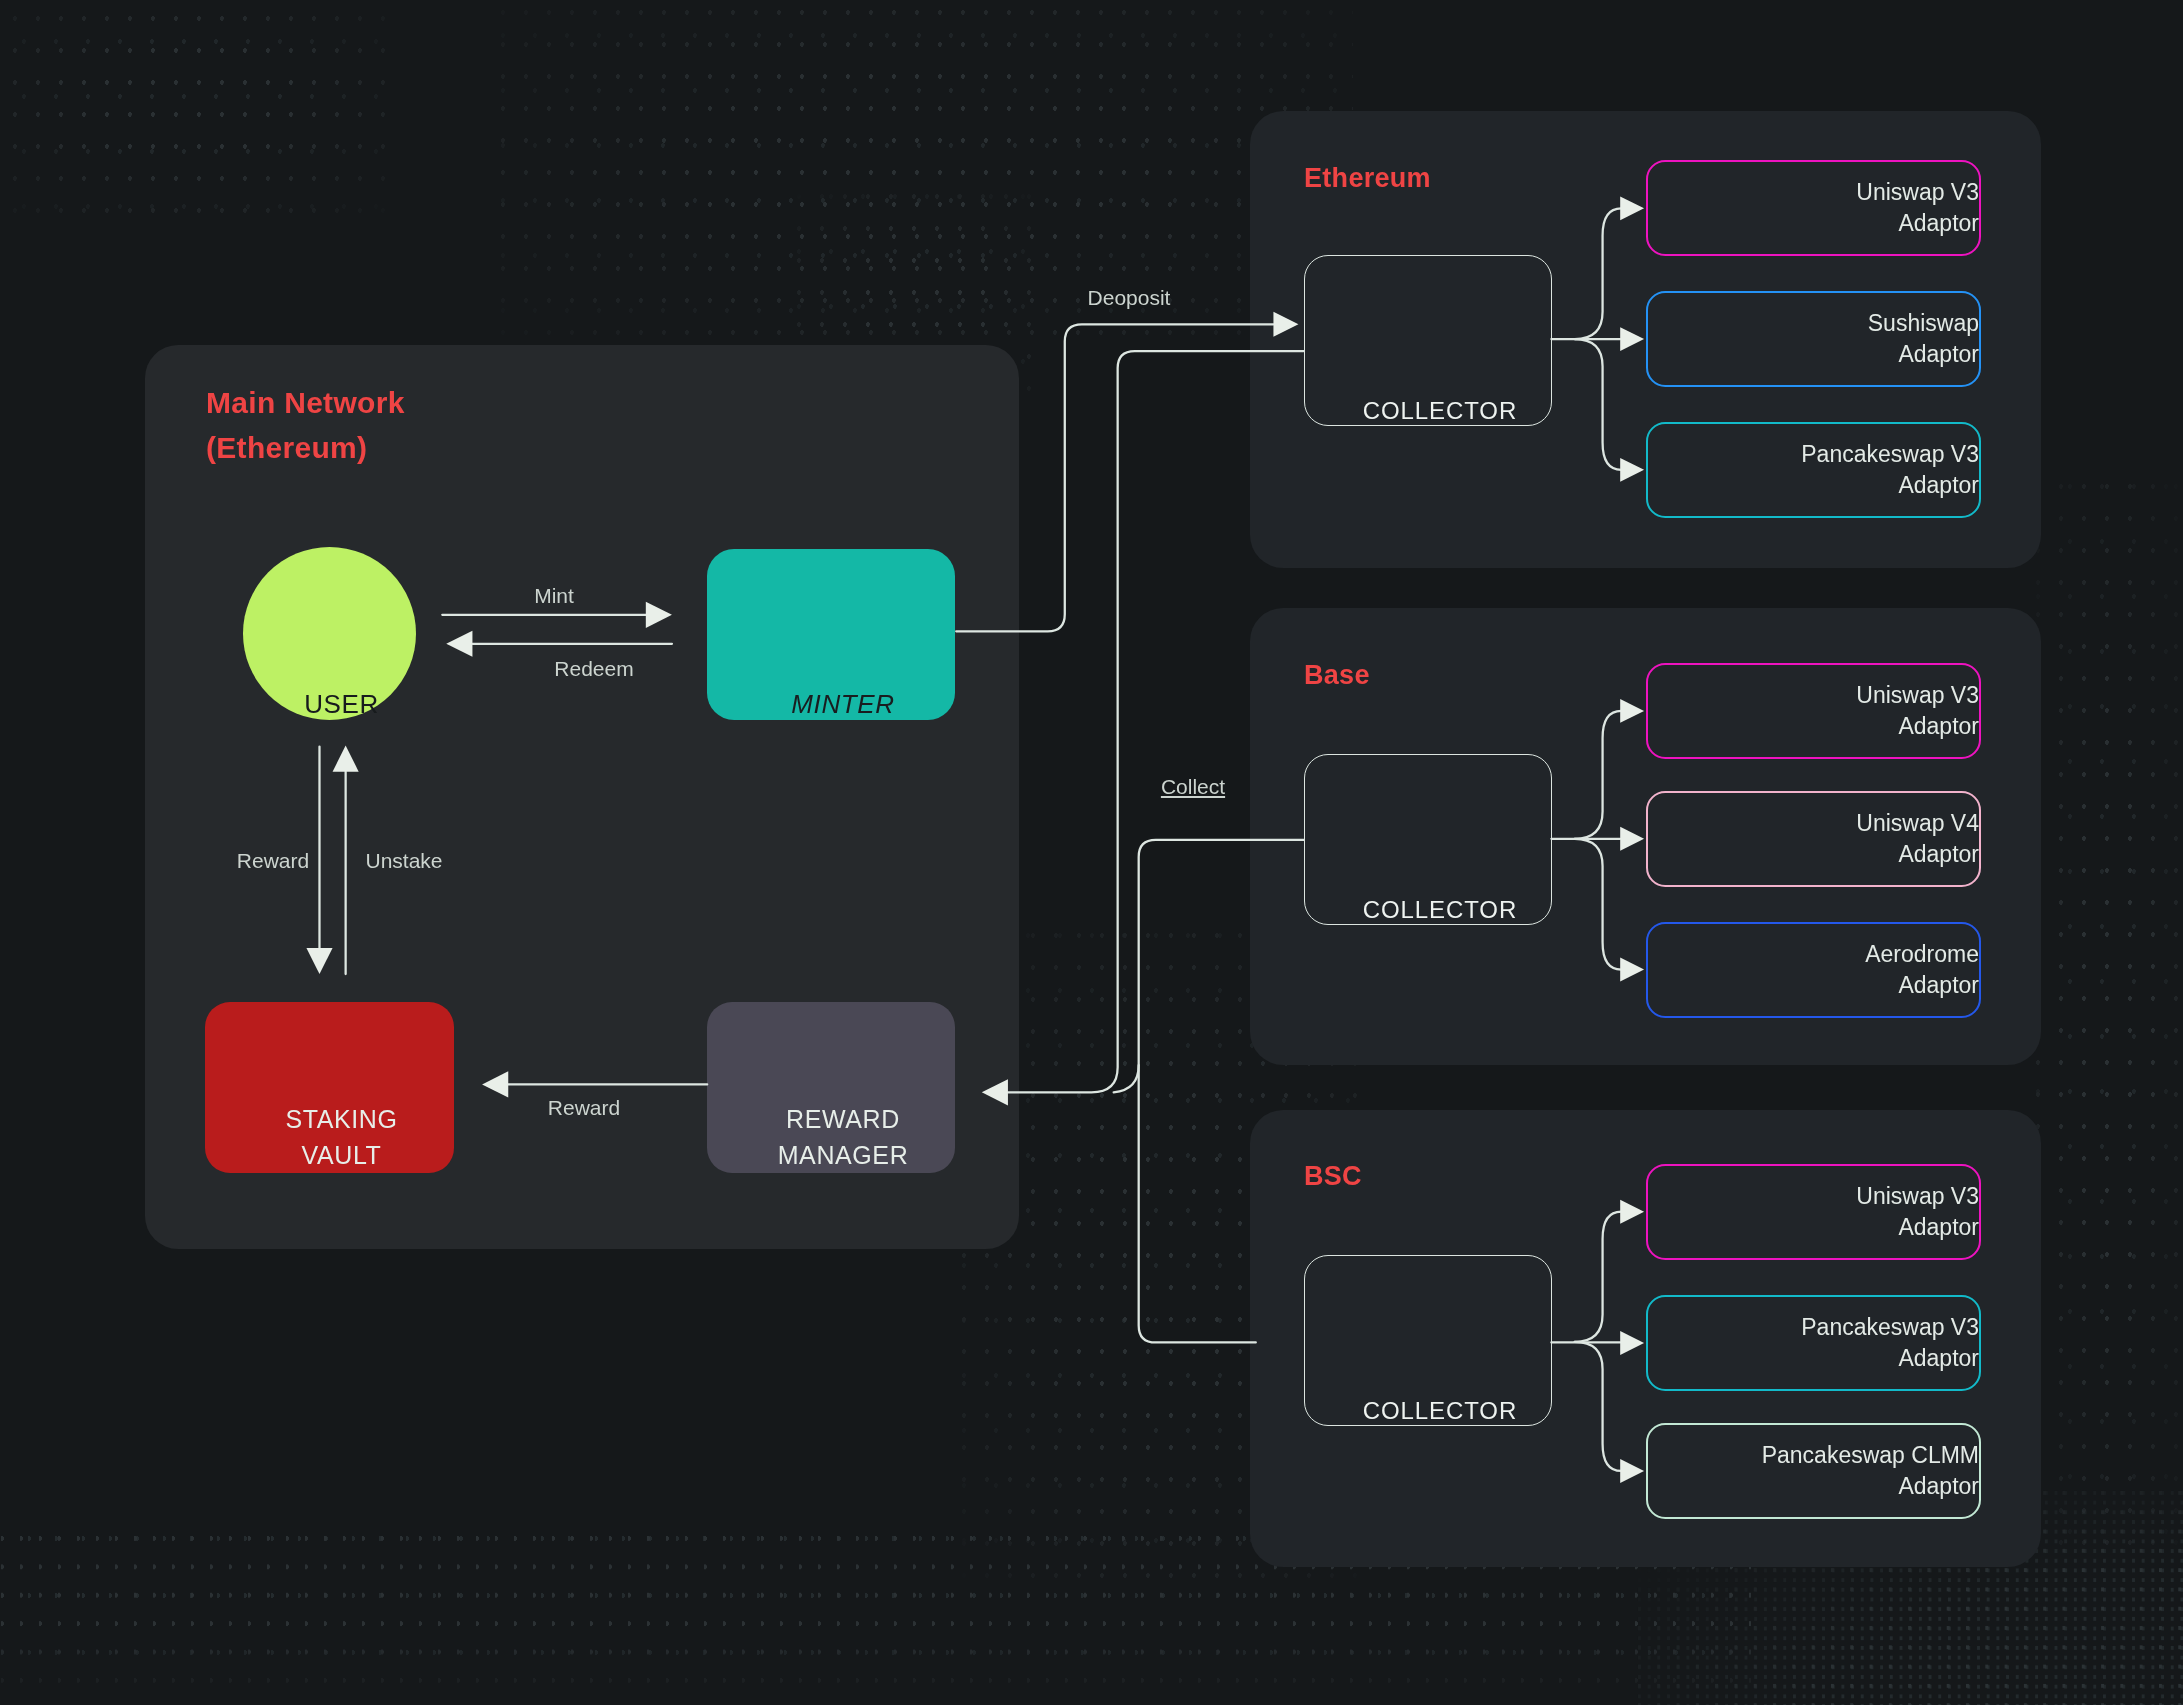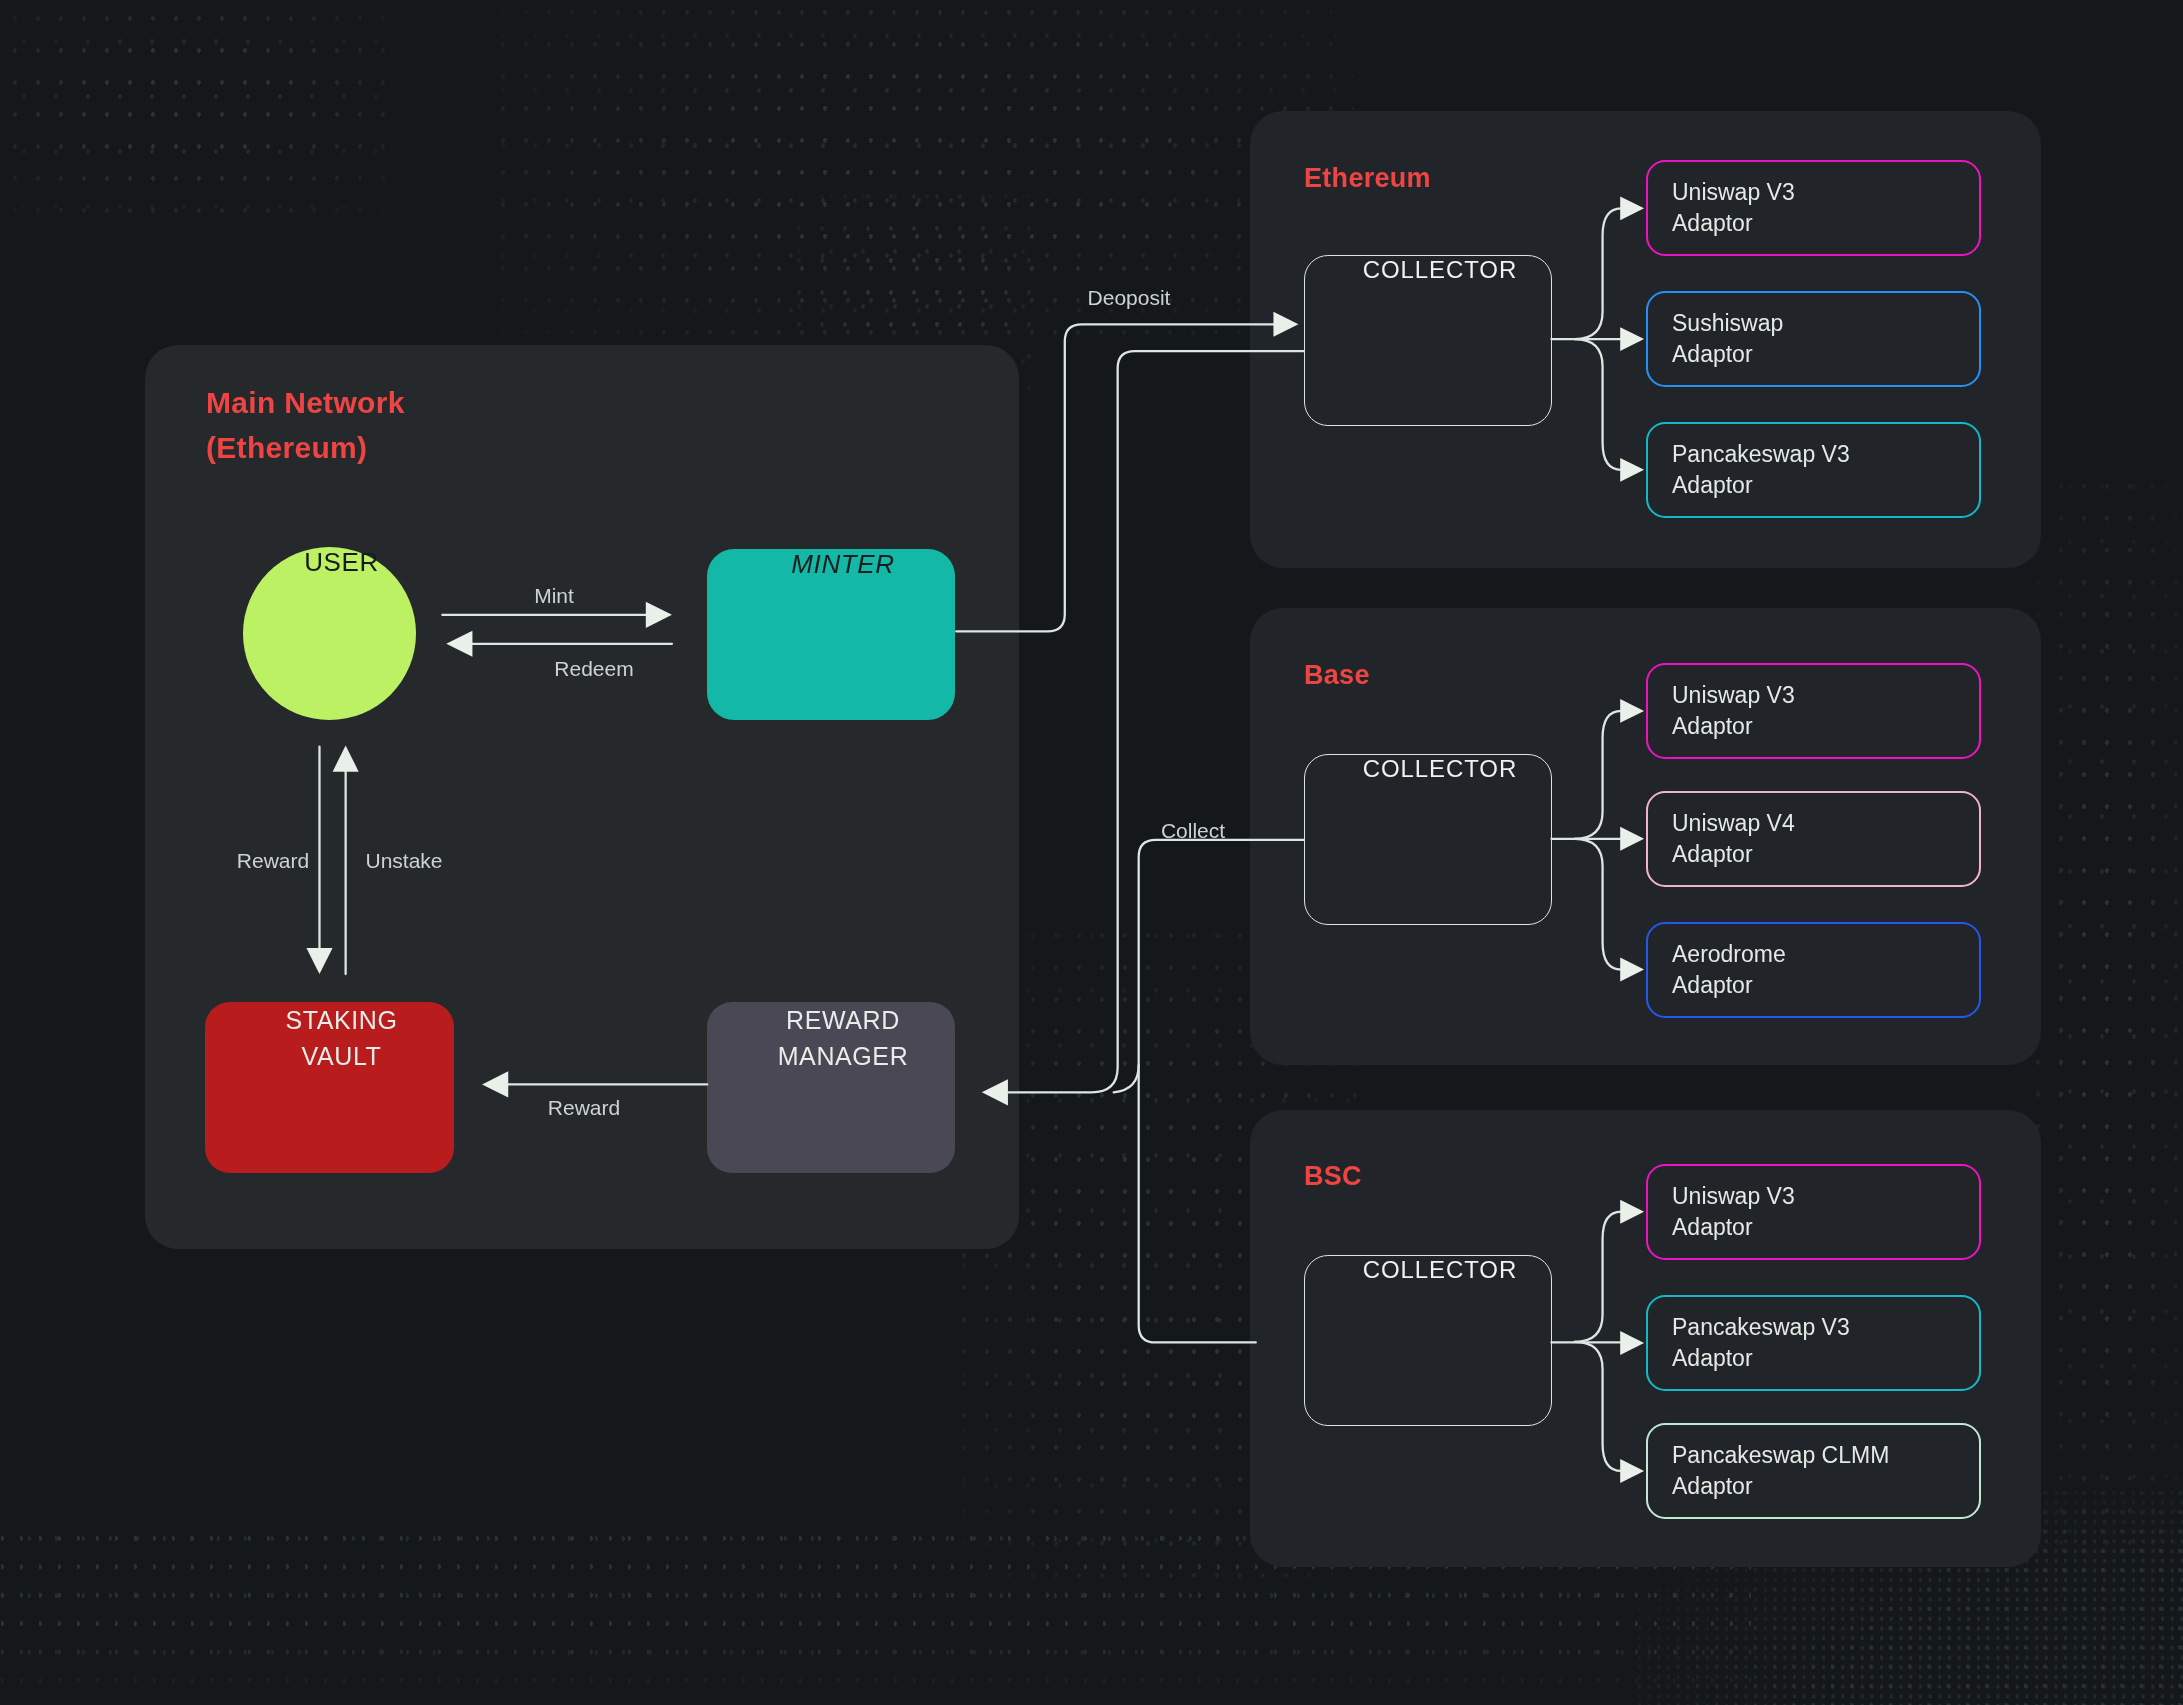--- a/index.html
+++ b/index.html
@@ -53,21 +53,21 @@
     line-height: 1.5; white-space: pre-line; font-weight: bold;
   }
   .main-title { left: 206px; top: 380px; font-size: 30px; }
   .net-title  { left: 1304px; }
   .eth-title  { top: 158px; }
   .base-title { top: 655px; }
   .bsc-title  { top: 1156px; text-align: center; }
 
   
   .node {
-    position: absolute; display: flex; align-items: flex-start; justify-content: center;
+    position: absolute; display: flex; align-items: flex-end; justify-content: center;
     text-align: center; box-sizing: border-box; padding-left: 24px;
   }
   .user-circle {
     left: 243px; top: 547px; width: 173px; height: 173px; border-radius: 50%;
     color: #171b1d; font-size: 26px; letter-spacing: 0.6px;
   }
   .minter {
     left: 707px; top: 549px; width: 248px; height: 171px; border-radius: 27px;
     color: #191d1f; font-size: 26px; letter-spacing: 0.6px;
   }
@@ -183,21 +183,21 @@
 VAULT</div>
   <div class="node reward-manager" style="background-color: rgb(74, 72, 85);">REWARD
 MANAGER</div>
 
   <div class="edge-label" style="left:554px; top:596px;">Mint</div>
   <div class="edge-label" style="left:558px; top:669px;margin-left:36px;">Redeem</div>
   <div class="edge-label" style="left:273px; top:861px;">Reward</div>
   <div class="edge-label" style="left:404px; top:861px;">Unstake</div>
   <div class="edge-label" style="left:584px; top:1108px;">Reward</div>
   <div class="edge-label" style="left:1129px; top:298px;">Deoposit</div>
-  <div class="edge-label" style="left:1193px; top:831px;">Collect</div>
+  <div class="edge-label" style="left:1193px; top:787px;text-decoration:underline;">Collect</div>
 
   <div class="node collector c-eth" style="border-color: rgb(220, 229, 224);">COLLECTOR</div>
   <div class="node collector c-base" style="border-color: rgb(220, 229, 224);">COLLECTOR</div>
   <div class="node collector c-bsc" style="border-color: rgb(220, 229, 224);">COLLECTOR</div>
 
   <div class="node adaptor" style="top: 160px; border-color: rgb(238, 19, 192);">
     <span>Uniswap V3</span>
     <span>Adaptor</span>
   </div>
   <div class="node adaptor" style="top: 291px; border-color: rgb(36, 146, 245);">

